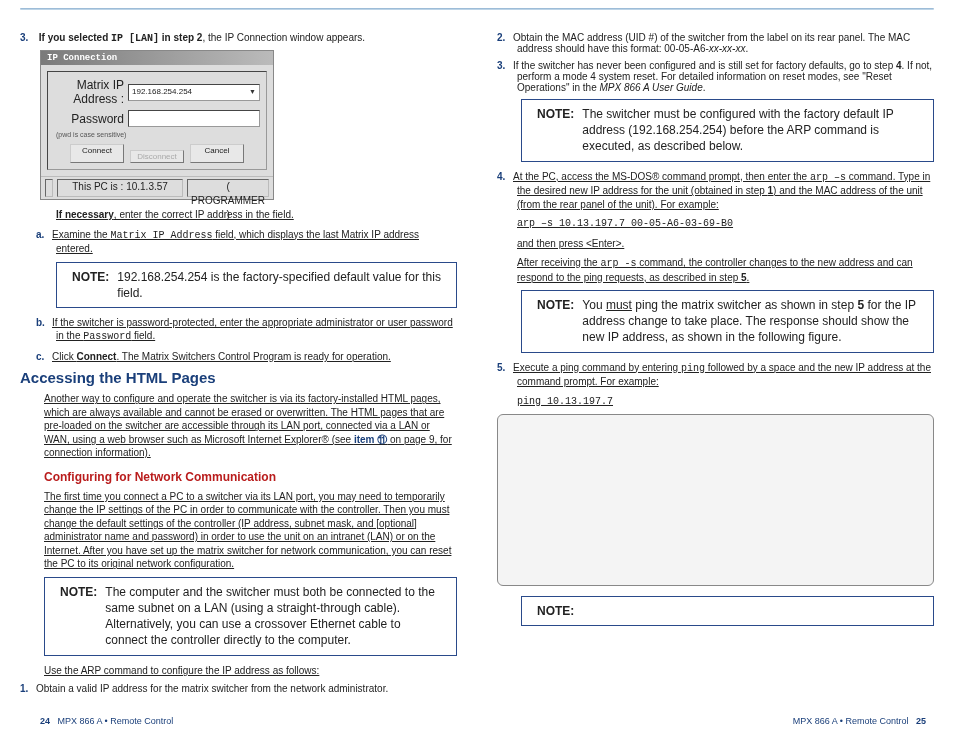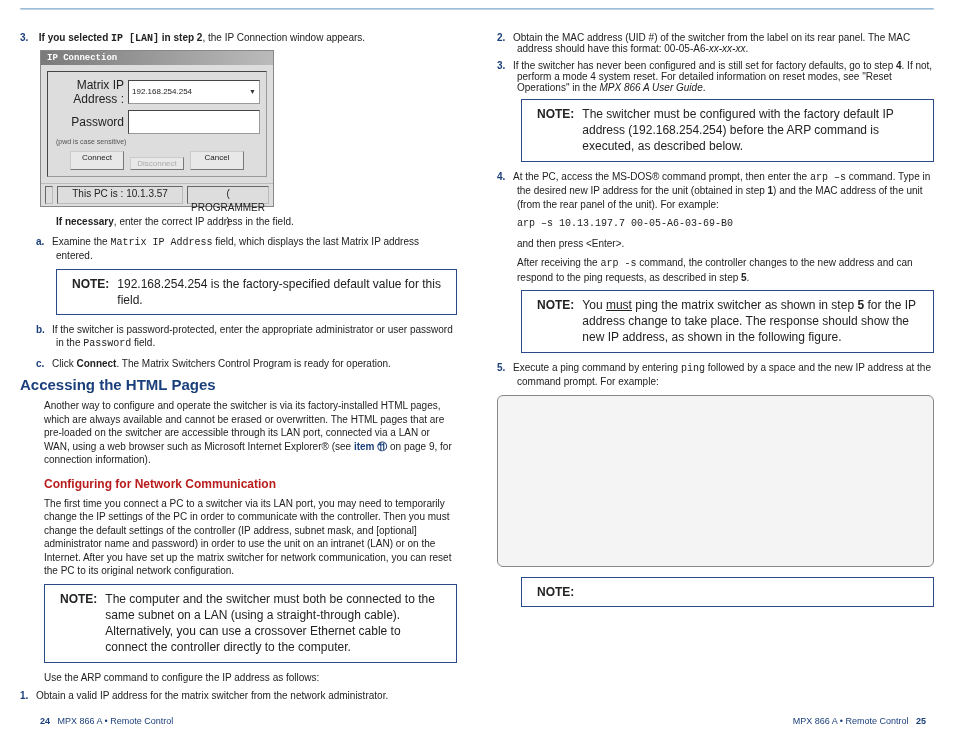--- a/index.html
+++ b/index.html
@@ -23,21 +23,21 @@
   .page-wrap {
     display: flex;
     padding: 32px 20px 0 20px;
     gap: 40px;
   }
   .col {
     width: 438px;
     position: relative;
   }
   .indent1 { padding-left: 24px; }
-  p { line-height: 1.35; margin: 0 0 6px 0; }
+  p { line-height: 1.35; margin: 0 0 6px 0; text-decoration: underline; }
   .num { color: #1a3f7a; font-weight: bold; display: inline-block; width: 16px; margin-left: -20px; }
   .alpha { color: #1a3f7a; font-weight: bold; display: inline-block; width: 16px; margin-left: -20px; }
   .step { padding-left: 20px; margin-bottom: 6px; }
   .step-sub { padding-left: 36px; margin-bottom: 6px; }
   .code { font-family: "Courier New", monospace; font-size: 10px; }
   .h2 { color: #1a3f7a; font-weight: bold; font-size: 15px; margin: 6px 0 6px 0; }
   .h3 { color: #b91c1c; font-weight: bold; font-size: 12px; margin: 10px 0 6px 0; padding-left: 24px;}
   .note-box {
     border: 1px solid #2a4a8a;
     padding: 6px 15px;
@@ -80,21 +80,21 @@
     border: 1px inset #999;
     background: #ddd;
     padding: 6px;
   }
   .row { display: flex; align-items: center; margin-bottom: 4px; gap: 4px; }
   .row-label { width: 70px; text-align: right; font-size: 12px;}
   .row-input {
     flex: 1;
     background: #fff;
     border: 1px inset #999;
-    height: 24px;
+    height: 17px;
     padding: 0 3px;
     line-height: 14px;
     font-size: 8px;
     display: flex;
     align-items: center;
     justify-content: space-between;
   }
   .row-arrow { font-size: 7px; color: #333; }
   .sens { font-size: 7px; color: #555; text-align:left; padding-left:2px;}
   .btn-row { display: flex; gap: 6px; justify-content: center; margin-top: 6px;}
@@ -243,20 +243,21 @@
 
     <div class="note-box" style="margin-left:24px;">
       <span class="note-label">NOTE:</span>
       <span>
         <span>You </span><u>must</u><span> ping the matrix switcher as shown in step </span><b>5</b><span> for the IP address change to take place. The response should show the new IP address, as shown in the following figure.</span>
       </span>
     </div>
 
     <div class="step indent1">
       <p><span class="num">5.</span><span>Execute a ping command by entering </span><span class="code">ping</span><span> followed by a space and the new IP address at the command prompt. For example:</span></p>
+      <p class="code">ping 10.13.197.7</p>
     </div>
 
     <div class="placeholder-fig"></div>
 
     <div class="note-box" style="margin-left:24px;">
       <span class="note-label">NOTE:</span>
     </div>
 
   </div>
 </div>

